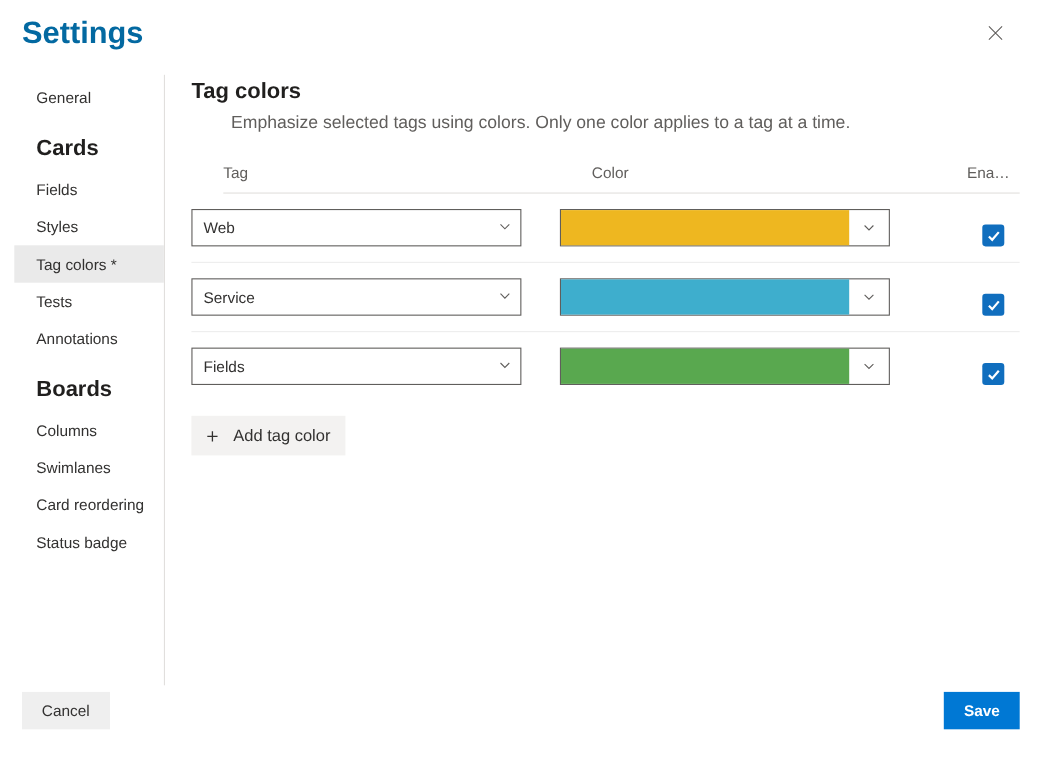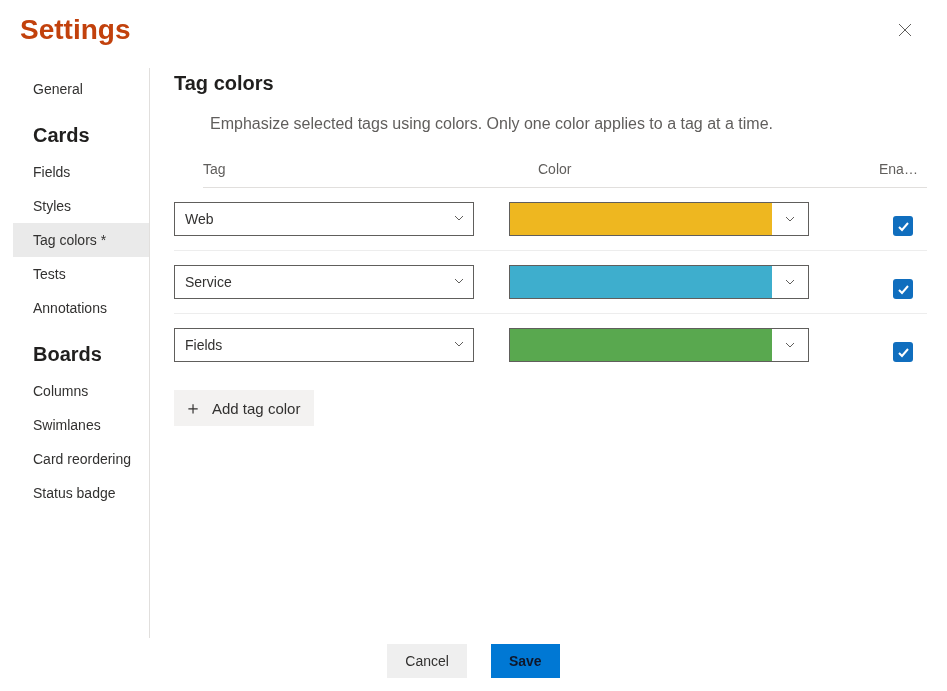--- a/index.html
+++ b/index.html
@@ -20,21 +20,21 @@
   }
   .dialog-header {
     display: flex;
     align-items: center;
     justify-content: space-between;
     padding: 14px 26px 0 20px;
   }
   .dialog-title {
     font-size: 28px;
     font-weight: 600;
-    color: #c2410c;
+    color: #0369a1;
   }
   .close-btn {
     width: 32px; height: 32px;
     display: flex; align-items: center; justify-content: center;
     cursor: pointer;
     color: #605e5c;
   }
   .close-btn svg { width: 14px; height: 14px; }
   .dialog-body {
     flex: 1;
@@ -72,21 +72,21 @@
   }
   .main {
     flex: 1;
     padding: 4px 20px 0 24px;
     min-width: 0;
   }
   .panel-title {
     font-size: 20px;
     font-weight: 600;
     color: #201f1e;
-    margin-bottom: 20px;
+    margin-bottom: 8px;
   }
   .panel-desc {
     font-size: 16px;
     color: #605e5c;
     margin-bottom: 28px;
     margin-left: 36px;
   }
   .table-header {
     display: flex;
     color: #605e5c;
@@ -152,33 +152,33 @@
     display: inline-flex;
     align-items: center;
     gap: 10px;
     font-size: 15px;
     color: #323130;
     cursor: pointer;
   }
   .add-btn .plus { font-size: 18px; line-height: 1; font-weight: 300; }
   .dialog-footer {
     display: flex;
-    justify-content: center;
+    justify-content: space-between;
     gap: 24px;
-    padding: 6px 20px 13px 20px;
+    padding: 6px 20px 28px 20px;
   }
   .btn {
     height: 34px;
     padding: 0 18px;
     font-size: 14px;
     border: none;
     cursor: pointer;
   }
   .btn-secondary { background: #efefef; color: #323130; }
-  .btn-primary   { background: #0078d4; color: #0f172a; font-weight: 600; }
+  .btn-primary   { background: #0078d4; color: #ffffff; font-weight: 600; }
   .chev-svg { width: 12px; height: 12px; }
 </style>
 </head>
 <body>
 
 <div class="dialog">
 
   <div class="dialog-header">
     <div class="dialog-title">Settings</div>
     <div class="close-btn">

